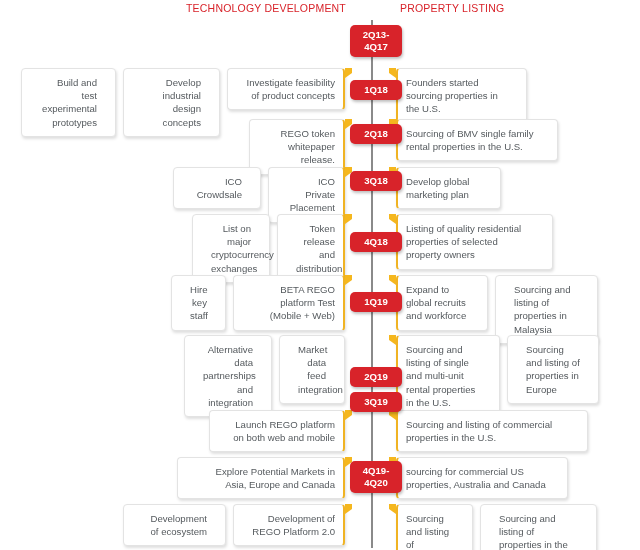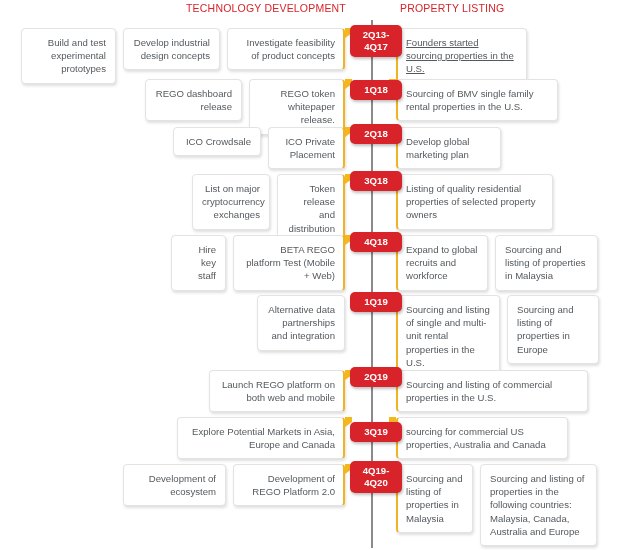--- a/index.html
+++ b/index.html
@@ -57,24 +57,25 @@
     gap: 7px;
   }
 
   
   .card {
     position: relative;
     background: #fff;
     border: 1px solid #e3e3e3;
     border-radius: 4px;
     box-shadow: 1px 2px 3px rgba(0,0,0,0.13);
-    padding: 7px 9px;
+    padding: 7px 18px;
     font-size: 9.6px;
     line-height: 13.2px;
     color: #555a5e;
+    margin-top: 40px;
   }
   .card.left  { text-align: right; }
   .card.right { text-align: left; }
 
   
   .card.edge-r { border-right: 2.5px solid #f0b323; padding-right: 8px; }
   .card.edge-l { border-left: 2.5px solid #f0b323; padding-left: 8px; }
 
   
   .card.edge-r::after {
@@ -127,26 +128,25 @@
   <div id="spine"></div>
 
   <div id="rows-host">
       <div class="row" style="top: 28px;">
         <div class="left-group">
           <div class="card left" style="width: 95px;">Build and test experimental prototypes</div>
           <div class="card left" style="width: 97px;">Develop industrial design concepts</div>
           <div class="card left edge-r" style="width: 118px;">Investigate feasibility of product concepts</div>
         </div>
         <div class="right-group">
-          <div class="card right edge-l" style="width: 131px; text-decoration: underline;">Founders started sourcing properties in the U.S.</div>
+          <div class="card right edge-l" style="width: 131px;">Founders started sourcing properties in the U.S.</div>
         </div>
       </div>
       <div class="row" style="top: 79px;">
         <div class="left-group">
-          <div class="card left" style="width: 97px;">REGO dashboard release</div>
           <div class="card left edge-r" style="width: 96px;">REGO token whitepaper release.</div>
         </div>
         <div class="right-group">
           <div class="card right edge-l" style="width: 162px;">Sourcing of BMV single family rental properties in the U.S.</div>
         </div>
       </div>
       <div class="row" style="top: 127px;">
         <div class="left-group">
           <div class="card left" style="width: 88px;">ICO Crowdsale</div>
           <div class="card left edge-r" style="width: 77px;">ICO Private Placement</div>
@@ -170,20 +170,21 @@
           <div class="card left edge-r" style="width: 112px;">BETA REGO platform Test (Mobile + Web)</div>
         </div>
         <div class="right-group">
           <div class="card right edge-l" style="width: 92px;">Expand to global recruits and workforce</div>
           <div class="card right" style="width: 103px;">Sourcing and listing of properties in Malaysia</div>
         </div>
       </div>
       <div class="row" style="top: 295px;">
         <div class="left-group">
           <div class="card left" style="width: 88px;">Alternative data partnerships and integration</div>
+          <div class="card left" style="width: 66px;">Market data feed integration</div>
         </div>
         <div class="right-group">
           <div class="card right edge-l" style="width: 104px;">Sourcing and listing of single and multi-unit rental properties in the U.S.</div>
           <div class="card right" style="width: 92px;">Sourcing and listing of properties in Europe</div>
         </div>
       </div>
       <div class="row" style="top: 370px;">
         <div class="left-group">
           <div class="card left edge-r" style="width: 136px;">Launch REGO platform on both web and mobile</div>
         </div>
@@ -212,16 +213,16 @@
     </div>
 
 <div class="badge" style="top: 25px;">2Q13-
 4Q17</div>
     <div class="badge" style="top: 80px;">1Q18</div>
     <div class="badge" style="top: 124px;">2Q18</div>
     <div class="badge" style="top: 171px;">3Q18</div>
     <div class="badge" style="top: 232px;">4Q18</div>
     <div class="badge" style="top: 292px;">1Q19</div>
     <div class="badge" style="top: 367px;">2Q19</div>
-    <div class="badge" style="top: 422px;">3Q19</div>
+    <div class="badge" style="top: 392px;">3Q19</div>
     <div class="badge" style="top: 461px;">4Q19-
 4Q20</div>
   </div>
 
 </body></html>

